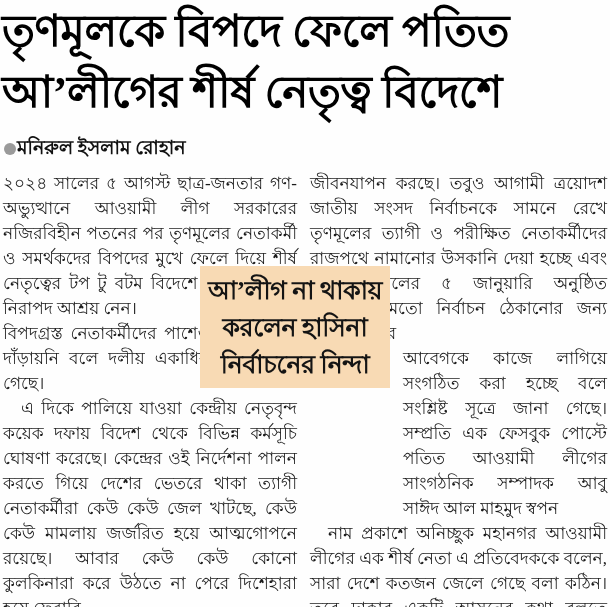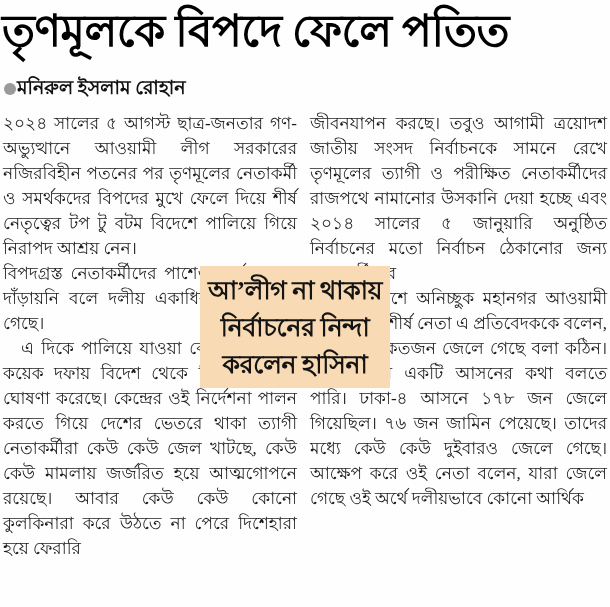--- a/index.html
+++ b/index.html
@@ -80,45 +80,47 @@
     letter-spacing: -0.3px;
   }
 </style>
 </head>
 <body>
 
 <div class="page">
 
   <h1 class="headline">
     <span>তৃণমূলকে বিপদে ফেলে পতিত</span><br>
+    <span>আ’লীগের শীর্ষ নেতৃত্ব বিদেশে</span>
   </h1>
 
   <div class="byline">
     <span class="bullet"></span>
     <span>মনিরুল ইসলাম রোহান</span>
   </div>
 
   <div class="body-cols">
 
     <div class="col col-left">
       <p class="seg">২০২৪ সালের ৫ আগস্ট ছাত্র-জনতার গণ-অভ্যুত্থানে আওয়ামী লীগ সরকারের নজিরবিহীন পতনের পর তৃণমূলের নেতাকর্মী ও সমর্থকদের বিপদের মুখে ফেলে দিয়ে শীর্ষ নেতৃত্বের টপ টু বটম বিদেশে পালিয়ে গিয়ে নিরাপদ আশ্রয় নেন।</p>
       <p class="seg">বিপদগ্রস্ত নেতাকর্মীদের পাশেও কার্যত তারা দাঁড়ায়নি বলে দলীয় একাধিক সূত্রে জানা গেছে।</p>
       <p class="seg indent">এ দিকে পালিয়ে যাওয়া কেন্দ্রীয় নেতৃবৃন্দ কয়েক দফায় বিদেশ থেকে বিভিন্ন কর্মসূচি ঘোষণা করেছে। কেন্দ্রের ওই নির্দেশনা পালন করতে গিয়ে দেশের ভেতরে থাকা ত্যাগী নেতাকর্মীরা কেউ কেউ জেল খাটছে, কেউ কেউ মামলায় জর্জরিত হয়ে আত্মগোপনে রয়েছে। আবার কেউ কেউ কোনো কুলকিনারা করে উঠতে না পেরে দিশেহারা হয়ে ফেরারি</p>
     </div>
 
     <div class="col col-right">
       <p class="seg">জীবনযাপন করছে। তবুও আগামী ত্রয়োদশ জাতীয় সংসদ নির্বাচনকে সামনে রেখে তৃণমূলের ত্যাগী ও পরীক্ষিত নেতাকর্মীদের রাজপথে নামানোর উসকানি দেয়া হচ্ছে এবং ২০১৪ সালের ৫ জানুয়ারি অনুষ্ঠিত নির্বাচনের মতো নির্বাচন ঠেকানোর জন্য নেতাকর্মীদের</p>
+      <p class="seg narrow-right">আবেগকে কাজে লাগিয়ে সংগঠিত করা হচ্ছে বলে সংশ্লিষ্ট সূত্রে জানা গেছে। সম্প্রতি এক ফেসবুক পোস্টে পতিত আওয়ামী লীগের সাংগঠনিক সম্পাদক আবু সাঈদ আল মাহমুদ স্বপন</p>
       <p class="seg indent">
         <span>নাম প্রকাশে অনিচ্ছুক মহানগর আওয়ামী লীগের এক শীর্ষ নেতা এ প্রতিবেদককে বলেন, সারা দেশে কতজন জেলে গেছে বলা কঠিন। তবে ঢাকার একটি আসনের কথা বলতে পারি। ঢাকা-৪ আসনে ১৭৮ জন জেলে গিয়েছিল। ৭৬ জন জামিন পেয়েছে। তাদের মধ্যে কেউ কেউ দুইবারও জেলে গেছে। আক্ষেপ করে ওই নেতা বলেন, যারা জেলে গেছে ওই অর্থে দলীয়ভাবে কোনো আর্থিক</span>
         
         
       </p>
     </div>
 
   </div>
 
   <div class="pullquote">
     <span>আ’লীগ না থাকায়</span>
+    <span>করলেন হাসিনা</span>
     <span>নির্বাচনের নিন্দা</span>
-    <span>করলেন হাসিনা</span>
   </div>
 
 </div>
 
 </body></html>

